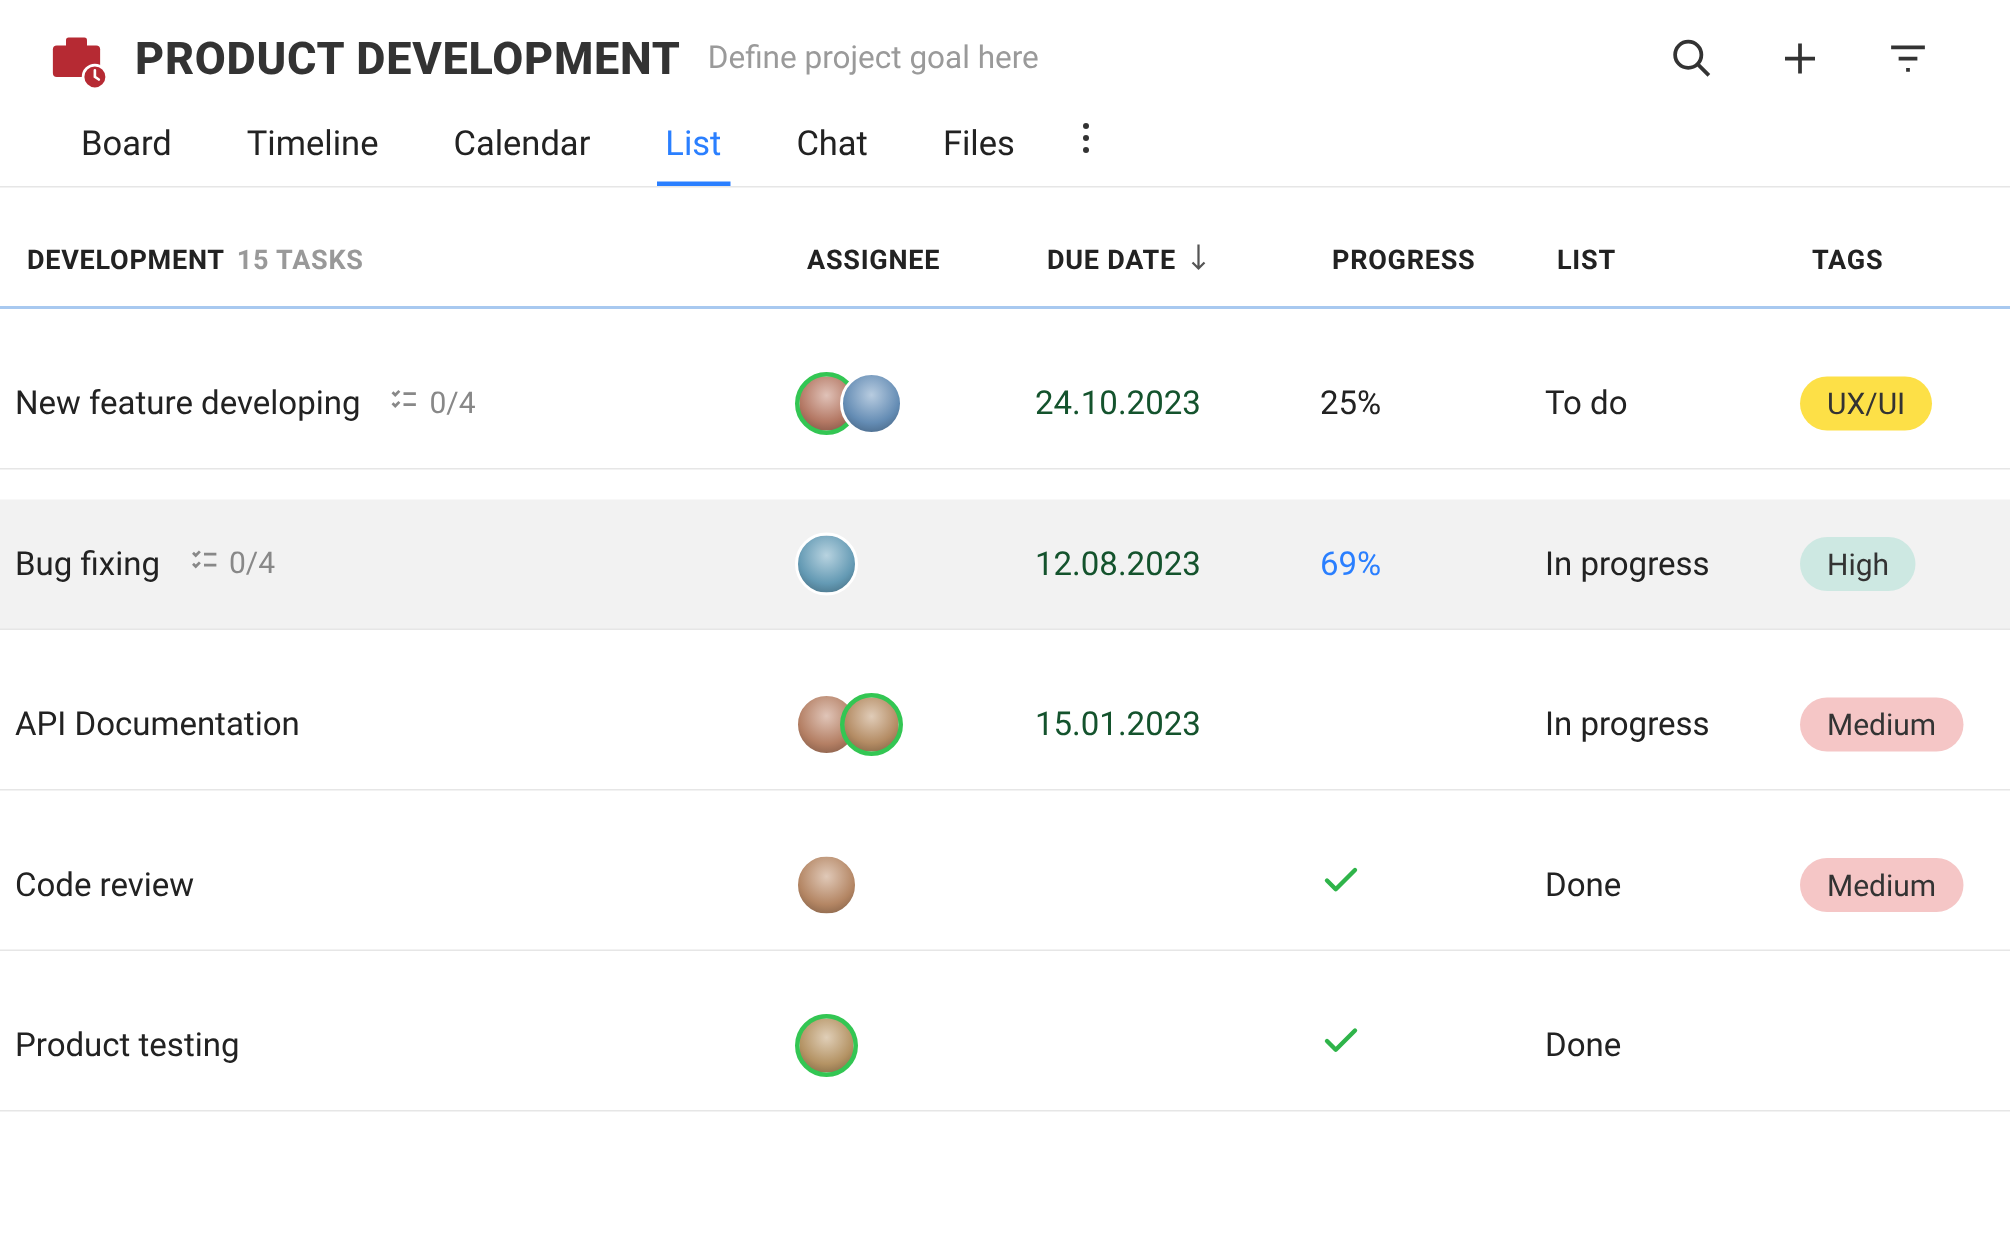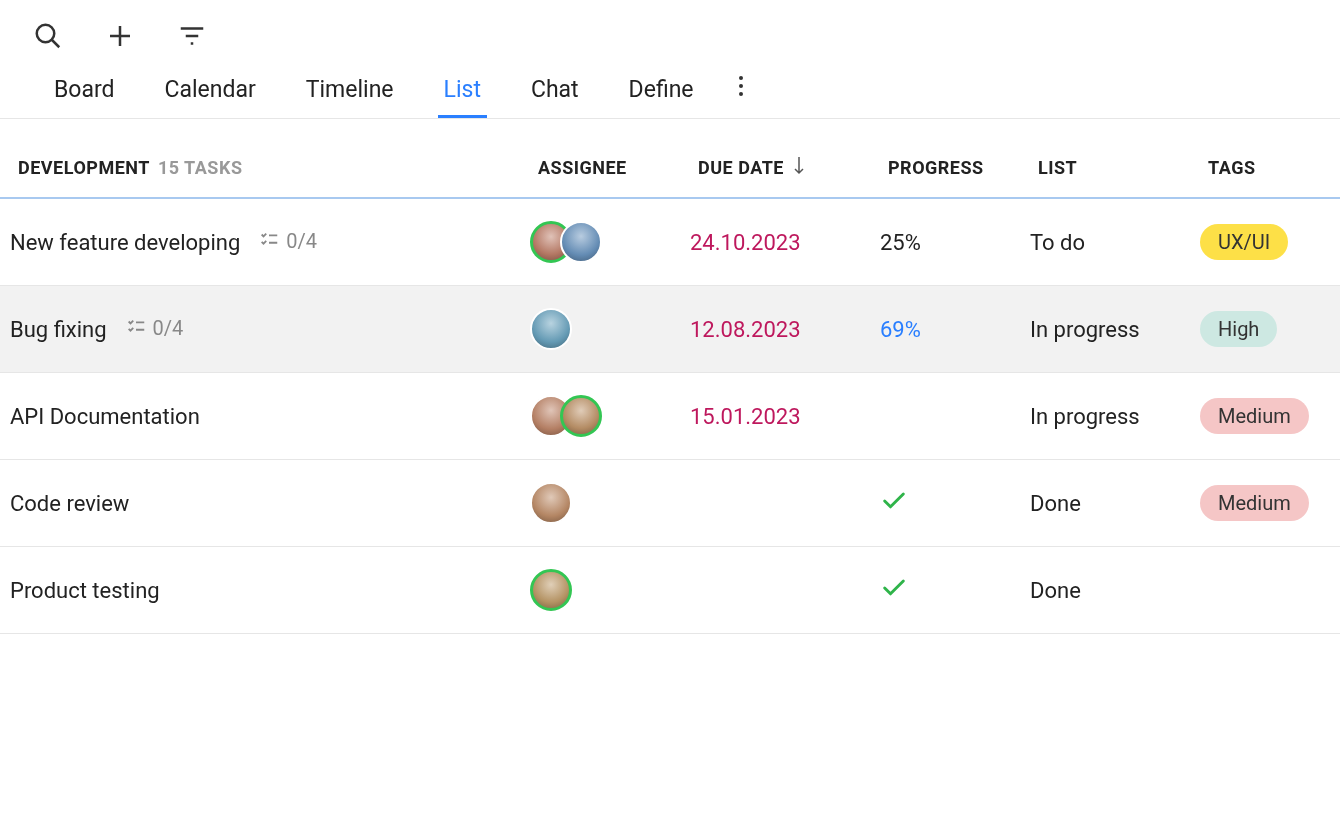--- a/index.html
+++ b/index.html
@@ -84,20 +84,21 @@
   .th-due svg { width: 14px; height: 20px; }
 
   
   .row {
     display: grid;
     grid-template-columns: 520px 160px 190px 150px 170px 150px;
     align-items: center;
     padding: 22px 10px 22px 10px;
     border-bottom: 1px solid #e6e6e6;
     font-size: 22px;
+    margin-top: 20px;
   }
   .row.highlighted { background: #f2f2f2; }
   .task-cell { display: flex; align-items: center; gap: 18px; }
   .task-title { font-weight: 400; color: #222; }
   .subtask { display: flex; align-items: flex-start; gap: 6px; color: #888; font-size: 20px; }
   .subtask svg { width: 22px; height: 22px; }
 
   
   .assignees { display: flex; }
   .avatar {
@@ -105,21 +106,21 @@
     border-radius: 50%;
     border: 2px solid #fff;
     margin-left: -12px;
     background: #ccc;
     display: inline-block;
     overflow: hidden;
   }
   .avatar:first-child { margin-left: 0; }
   .avatar.online { border: 3px solid #33c653; }
 
-  .due { color: #be185d; }
+  .due { color: #14532d; }
   .progress { color: #222; }
   .progress.highlight { color: #2a7fff; }
   .progress .check svg { width: 28px; height: 28px; stroke: #2fb44a; }
   .list-status { color: #222; }
 
   
   .tag {
     display: inline-block;
     padding: 6px 18px;
     border-radius: 22px;
@@ -128,20 +129,32 @@
   }
   .tag.uxui { background: #fde047; color: #333; }
   .tag.high { background: #cde8e2; color: #333; }
   .tag.medium { background: #f5c6c6; color: #333; }
 
 </style>
 </head>
 <body>
 
 <div class="header">
+  <div class="header-left">
+    <span class="logo">
+      <svg viewBox="0 0 48 48" fill="none">
+        <rect x="6" y="14" width="36" height="24" rx="3" fill="#b62a33"></rect>
+        <rect x="16" y="8" width="16" height="8" rx="2" fill="#b62a33"></rect>
+        <circle cx="38" cy="38" r="9" fill="#b62a33" stroke="#fff" stroke-width="2"></circle>
+        <path d="M38 33v5l3 2" stroke="#fff" stroke-width="2" stroke-linecap="round"></path>
+      </svg>
+    </span>
+    <span class="project-title">PRODUCT DEVELOPMENT</span>
+    <span class="project-goal">Define project goal here</span>
+  </div>
   <div class="header-actions">
     <span class="icon-btn">
       <svg viewBox="0 0 24 24" fill="none" stroke-width="2">
         <circle cx="10" cy="10" r="7"></circle>
           <path d="M21 21l-6-6"></path>
       </svg>
     </span>
     <span class="icon-btn">
       <svg viewBox="0 0 24 24" fill="none" stroke-width="2">
         <path d="M12 4v16M4 12h16"></path>
@@ -151,25 +164,25 @@
       <svg viewBox="0 0 24 24" fill="none" stroke-width="2">
         <path d="M3 6h18M7 12h10M11 18h2"></path>
       </svg>
     </span>
   </div>
 </div>
 
 <div class="tabs" id="tabs-container">
 
   <div class="tab">Board</div>
+    <div class="tab">Timeline</div>
     <div class="tab">Calendar</div>
-    <div class="tab">Timeline</div>
     <div class="tab active">List</div>
     <div class="tab">Chat</div>
-    <div class="tab">Define</div>
+    <div class="tab">Files</div>
     <span class="tab-more">
     <svg viewBox="0 0 6 24" fill="#333">
       <circle cx="3" cy="4" r="2"></circle>
         <circle cx="3" cy="12" r="2"></circle>
         <circle cx="3" cy="20" r="2"></circle>
     </svg>
   </span>
 </div>
 
 <div class="table-header">

